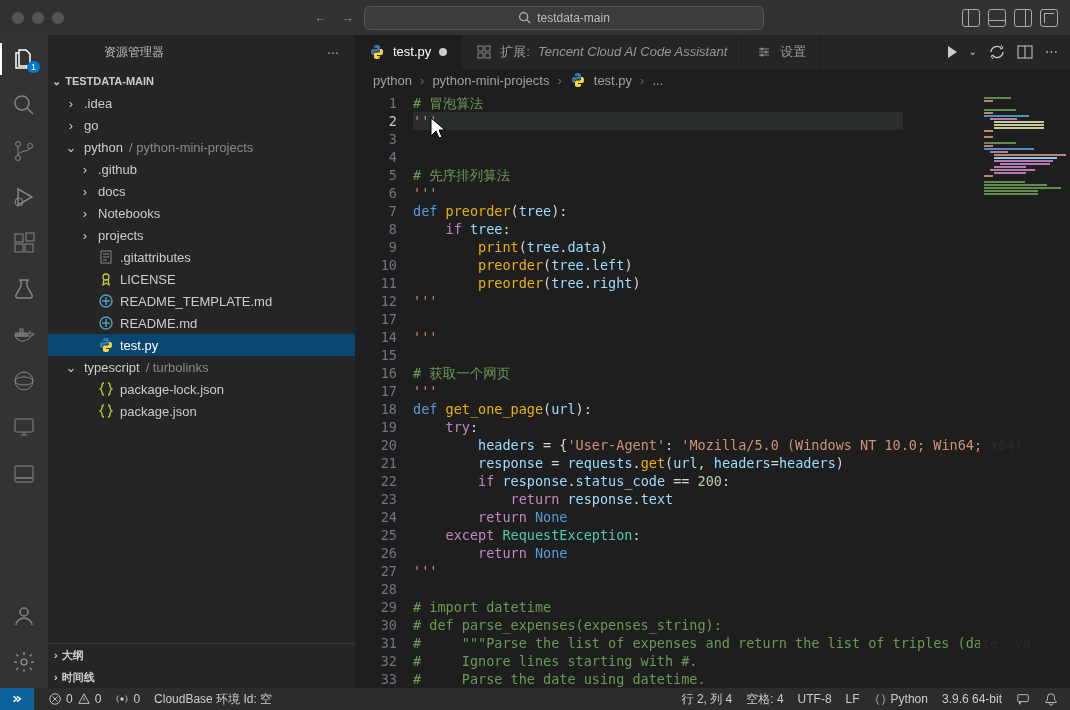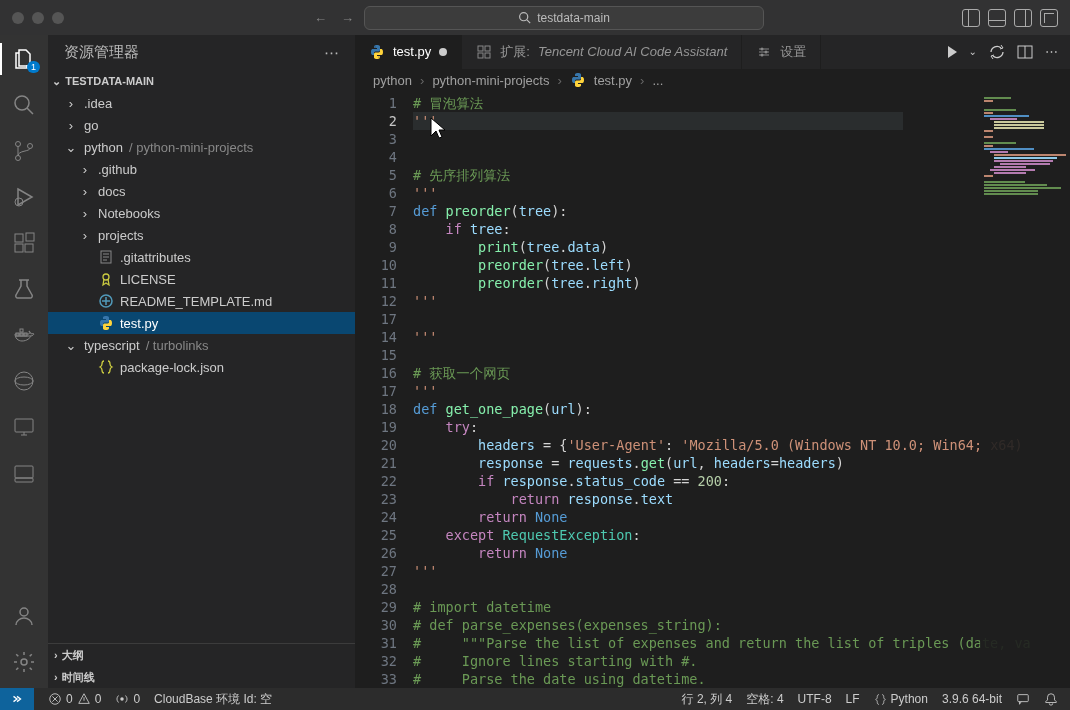--- a/index.html
+++ b/index.html
@@ -69,23 +69,24 @@
       width: 307px;
       background: #252526;
       display: flex;
       flex-direction: column;
     }
     .sidebar-header {
       height: 35px;
       display: flex;
       align-items: center;
       padding: 0 16px;
-      font-size: 15px;
+      font-size: 12px;
       color: #bbb;
       justify-content: space-between;
+      margin-left: 40px;
     }
     .section-title {
       height: 22px;
       display: flex;
       align-items: center;
       padding: 0 4px;
       font-size: 11px;
       font-weight: 700;
       color: #ccc;
       gap: 4px;
@@ -118,21 +119,21 @@
     .play{width:0;height:0;border-left:9px solid #ccc;border-top:6px solid transparent;border-bottom:6px solid transparent;}
     .breadcrumbs{height:26px;display:flex;align-items:center;gap:8px;padding:0 18px;color:#a0a0a0;font-size:13px;}
     .bc-sep{color:#666;}
     .code-area{flex:1;display:flex;font-family:Menlo,Consolas,monospace;font-size:13.5px;position:relative;}
     .gutter{width:58px;text-align:right;color:#6e7681;padding-right:16px;line-height:18px;padding-top:2px;}
     .code{flex:1;white-space:pre;line-height:18px;padding-top:2px;color:#d4d4d4;}
     .cmt{color:#6a9955;}
     .str{color:#ce9178;}
     .kw{color:#c586c0;}
     .kw2{color:#569cd6;}
-    .fn{color:#86efac;margin-top:22px;}
+    .fn{color:#eab308;margin-top:22px;}
     .var{color:#9cdcfe;}
     .cls{color:#4ec9b0;}
     .num{color:#b5cea8;}
     .op{color:#d4d4d4;}
     .curline{background:#2a2d2e;display:inline-block;width:490px;}
     .cursor-arrow{position:absolute;left:74px;top:24px;pointer-events:none;}
     .minimap{position:absolute;right:0;top:0;width:90px;height:100%;background:#1e1e1e;opacity:0.9;}
     .mini-line{height:2px;margin:1px 4px;}
 
     
@@ -327,20 +328,30 @@
         <div class="tree-row" style="padding-left: 30px;">
           <span class="chev"></span>
           <span class="ficon">
             <svg viewBox="0 0 16 16">
               <circle cx="8" cy="8" r="6" fill="none" stroke="#519aba" stroke-width="1.5"></circle>
               <path d="M8 4v8M4 8h8" stroke="#519aba" stroke-width="1.5"></path>
             </svg>
           </span>
           <span>README_TEMPLATE.md</span>
         </div>
+        <div class="tree-row" style="padding-left: 30px;">
+          <span class="chev"></span>
+          <span class="ficon">
+            <svg viewBox="0 0 16 16">
+              <circle cx="8" cy="8" r="6" fill="none" stroke="#519aba" stroke-width="1.5"></circle>
+              <path d="M8 4v8M4 8h8" stroke="#519aba" stroke-width="1.5"></path>
+            </svg>
+          </span>
+          <span>README.md</span>
+        </div>
         <div class="tree-row sel" style="padding-left: 30px;">
           <span class="chev"></span>
           <span class="ficon">
             <svg viewBox="0 0 16 16">
               <path fill="#3776ab" d="M8 1c-3 0-3 1.5-3 1.5V4h3v1H3.5S2 5 2 8s1.5 3 1.5 3H5v-2s0-1.5 1.5-1.5h3S11 7.5 11 6V2.5S11 1 8 1z"></path>
               <path fill="#ffd43b" d="M8 15c3 0 3-1.5 3-1.5V12H8v-1h4.5S14 11 14 8s-1.5-3-1.5-3H11v2s0 1.5-1.5 1.5h-3S5 8.5 5 10v3.5S5 15 8 15z"></path>
             </svg>
           </span>
           <span>test.py</span>
         </div>
@@ -350,20 +361,29 @@
           <span class="grey"> / turbolinks</span>
         </div>
         <div class="tree-row" style="padding-left: 30px;">
           <span class="chev"></span>
           <span class="ficon">
             <svg viewBox="0 0 16 16">
               <path d="M6 2c-2 0-2 2-2 3s0 2-2 3c2 1 2 2 2 3s0 3 2 3M10 2c2 0 2 2 2 3s0 2 2 3c-2 1-2 2-2 3s0 3-2 3" stroke="#cbcb41" fill="none" stroke-width="1.3"></path>
             </svg>
           </span>
           <span>package-lock.json</span>
+        </div>
+        <div class="tree-row" style="padding-left: 30px;">
+          <span class="chev"></span>
+          <span class="ficon">
+            <svg viewBox="0 0 16 16">
+              <path d="M6 2c-2 0-2 2-2 3s0 2-2 3c2 1 2 2 2 3s0 3 2 3M10 2c2 0 2 2 2 3s0 2 2 3c-2 1-2 2-2 3s0 3-2 3" stroke="#cbcb41" fill="none" stroke-width="1.3"></path>
+            </svg>
+          </span>
+          <span>package.json</span>
         </div>
       </div>
     <div class="outline-sections">
       <div class="section-row">
         <span>›</span>
         <span>大纲</span>
       </div>
       <div class="section-row">
         <span>›</span>
         <span>时间线</span>

